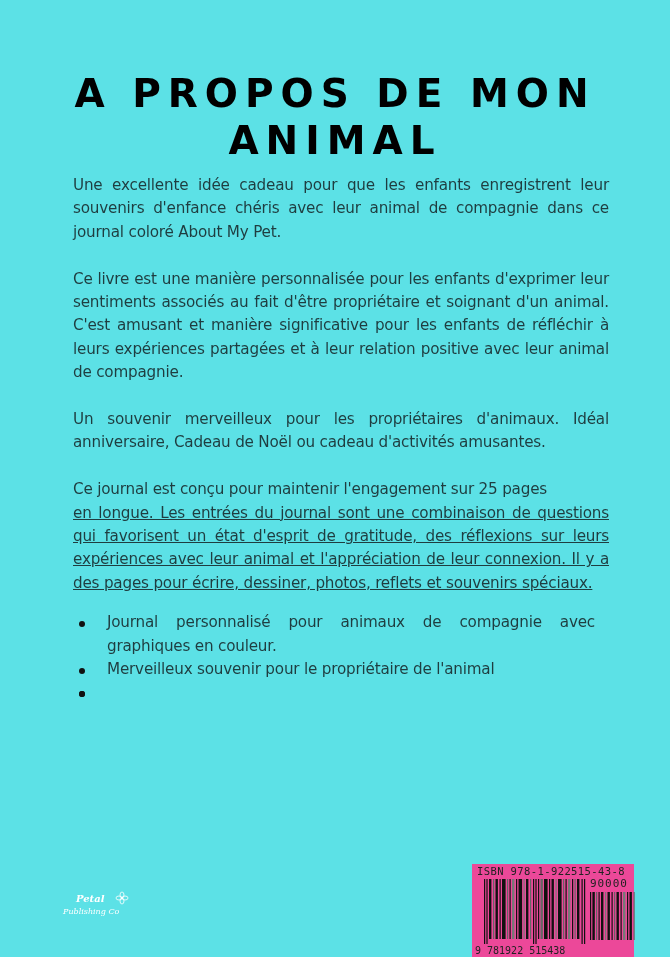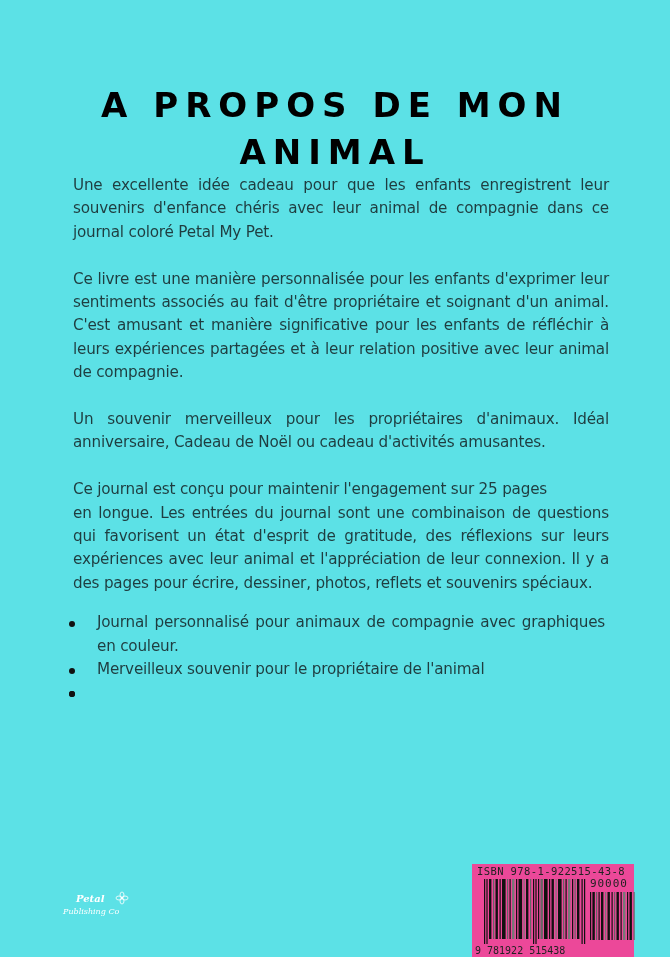--- a/index.html
+++ b/index.html
@@ -11,47 +11,47 @@
       height: 957px;
       background: #5ce1e6;
       position: relative;
       overflow: hidden;
       font-family: "DejaVu Sans", sans-serif;
       color: #1f3d40;
     }
     .title {
       position: absolute;
       left: 0;
-      top: 82px;
+      top: 70px;
       width: 670px;
       text-align: center;
       font-family: "DejaVu Sans", sans-serif;
       font-weight: bold;
-      font-size: 34px;
+      font-size: 39px;
       line-height: 47px;
       letter-spacing: 7px;
       color: #000000;
       margin: 0;
     }
     .content {
       position: absolute;
       left: 73px;
       top: 174px;
       width: 536px;
       font-size: 15.2px;
       line-height: 23.4px;
       letter-spacing: -0.2px;
     }
     .para {
       margin: 0 0 23.4px 0;
       text-align: justify;
     }
     ul.bullets {
       list-style: none;
-      margin: 4px;
+      margin: 14px;
       padding: 0;
     }
     ul.bullets li {
       position: relative;
       padding-left: 20px;
       text-align: justify;
       text-align-last: left;
     }
     ul.bullets li .dot {
       position: absolute;
@@ -148,26 +148,26 @@
   </style>
 </head>
 <body>
 
 <h1 class="title">
   <span>A PROPOS DE MON</span><br>
   <span>ANIMAL</span>
 </h1>
 
 <div class="content">
-  <p class="para" style="text-align-last:left;">Une excellente idée cadeau pour que les enfants enregistrent leur souvenirs d'enfance chéris avec leur animal de compagnie dans ce journal coloré Petal My Pet.</p>
+  <p class="para" style="text-align-last:left;">Une excellente idée cadeau pour que les enfants enregistrent leur souvenirs d'enfance chéris avec leur animal de compagnie dans ce journal coloré About My Pet.</p>
   <p class="para" style="text-align-last:left;">Ce livre est une manière personnalisée pour les enfants d'exprimer leur sentiments associés au fait d'être propriétaire et soignant d'un animal. C'est amusant et manière significative pour les enfants de réfléchir à leurs expériences partagées et à leur relation positive avec leur animal de compagnie.</p>
   <p class="para" style="text-align-last:left;">Un souvenir merveilleux pour les propriétaires d'animaux. Idéal anniversaire, Cadeau de Noël ou cadeau d'activités amusantes.</p>
   <div class="para" style="margin-bottom:16px;">
     <div style="text-align:left;">Ce journal est conçu pour maintenir l'engagement sur 25 pages</div>
-    <div style="text-align:justify; text-align-last:left;">en longue. Les entrées du journal sont une combinaison de questions qui favorisent un état d'esprit de gratitude, des réflexions sur leurs expériences avec leur animal et l'appréciation de leur connexion. Il y a des pages pour écrire, dessiner, photos, reflets et souvenirs spéciaux.</div>
+    <div style="text-align:justify; text-align-last:left;text-decoration:underline;">en longue. Les entrées du journal sont une combinaison de questions qui favorisent un état d'esprit de gratitude, des réflexions sur leurs expériences avec leur animal et l'appréciation de leur connexion. Il y a des pages pour écrire, dessiner, photos, reflets et souvenirs spéciaux.</div>
   </div>
   <ul class="bullets">
     <li><span class="dot"></span><span>Journal personnalisé pour animaux de compagnie avec graphiques en couleur.</span></li>
     <li><span class="dot"></span><span>Merveilleux souvenir pour le propriétaire de l'animal</span></li>
     <li><span class="dot"></span></li>
     <li><span class="dot"></span></li>
   </ul>
 </div>
 
 <div class="barcode-box">

